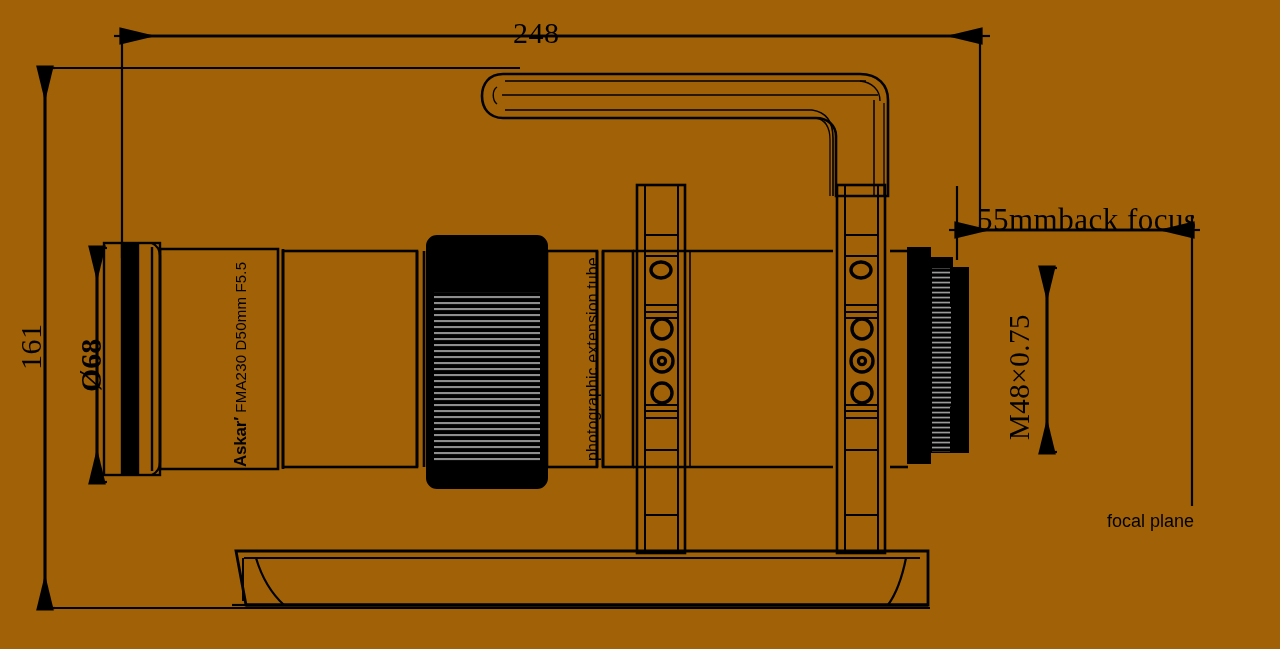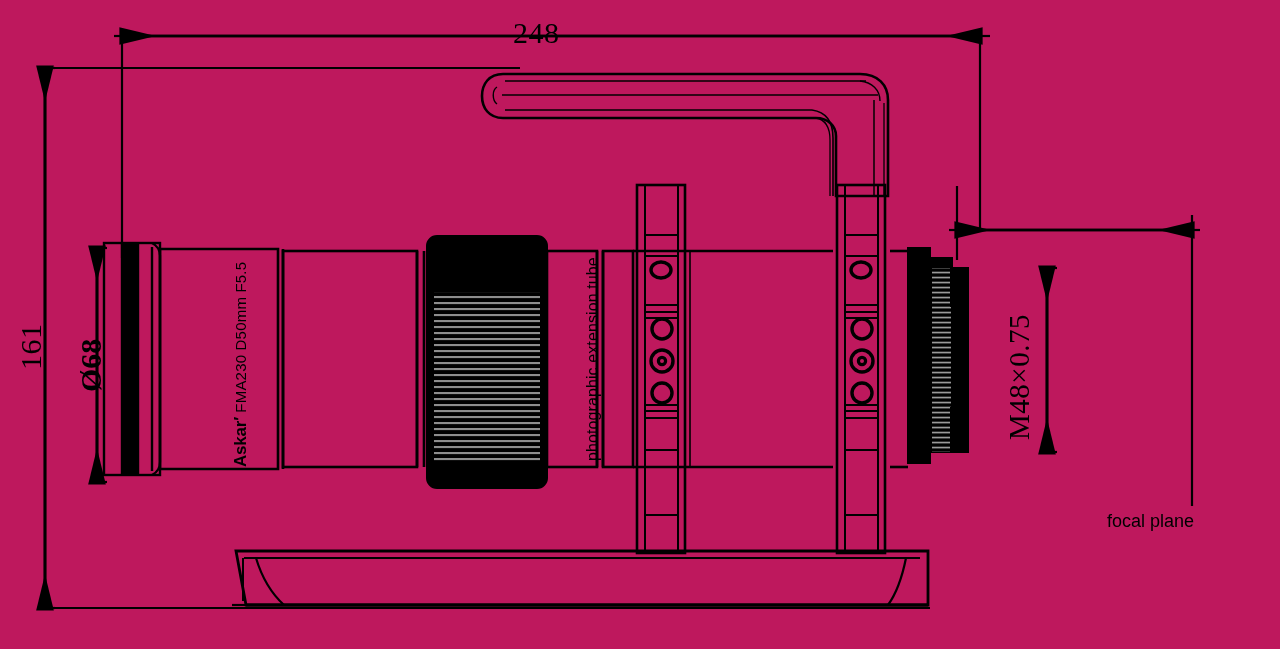--- a/index.html
+++ b/index.html
@@ -1,17 +1,17 @@
 <!DOCTYPE html>
 <html><head>
 <meta charset="utf-8">
 <style>
   html,body{margin:0;padding:0;background:#ffffff;}
   body{width:1280px;height:649px;overflow:hidden;font-family:"Liberation Sans",sans-serif;}
-  #stage{position:relative;width:1280px;height:649px;background:#be185d;}
+  #stage{position:relative;width:1280px;height:649px;background:#a16207;}
   svg.drawing{position:absolute;left:0;top:0;width:1280px;height:649px;}
 
   .lbl{position:absolute;white-space:nowrap;color:#000;}
 
   
   .dim{font-family:"Liberation Serif",serif;font-size:30px;letter-spacing:0.5px;}
   
   .body-label{font-family:"Liberation Sans",sans-serif;font-weight:400;}
 
   #lbl-248{left:513px;top:16px;}
@@ -242,20 +242,21 @@
 
     </g>
   </svg>
 
   <div class="lbl dim" id="lbl-248">248</div>
 
   <div class="lbl dim" id="lbl-161">161</div>
 
   <div class="lbl" id="lbl-d68">Ø68</div>
 
+  <div class="lbl dim" id="lbl-backfocus">55mmback focus</div>
 
   <div class="lbl dim" id="lbl-m48">M48×0.75</div>
 
   <div class="lbl" id="lbl-focalplane">focal plane</div>
 
   <div class="lbl body-label" id="lbl-askar">
     <span class="brand">Askar</span><span class="brand">′</span>
     <span class="model">FMA230 D50mm F5.5</span>
   </div>
 

